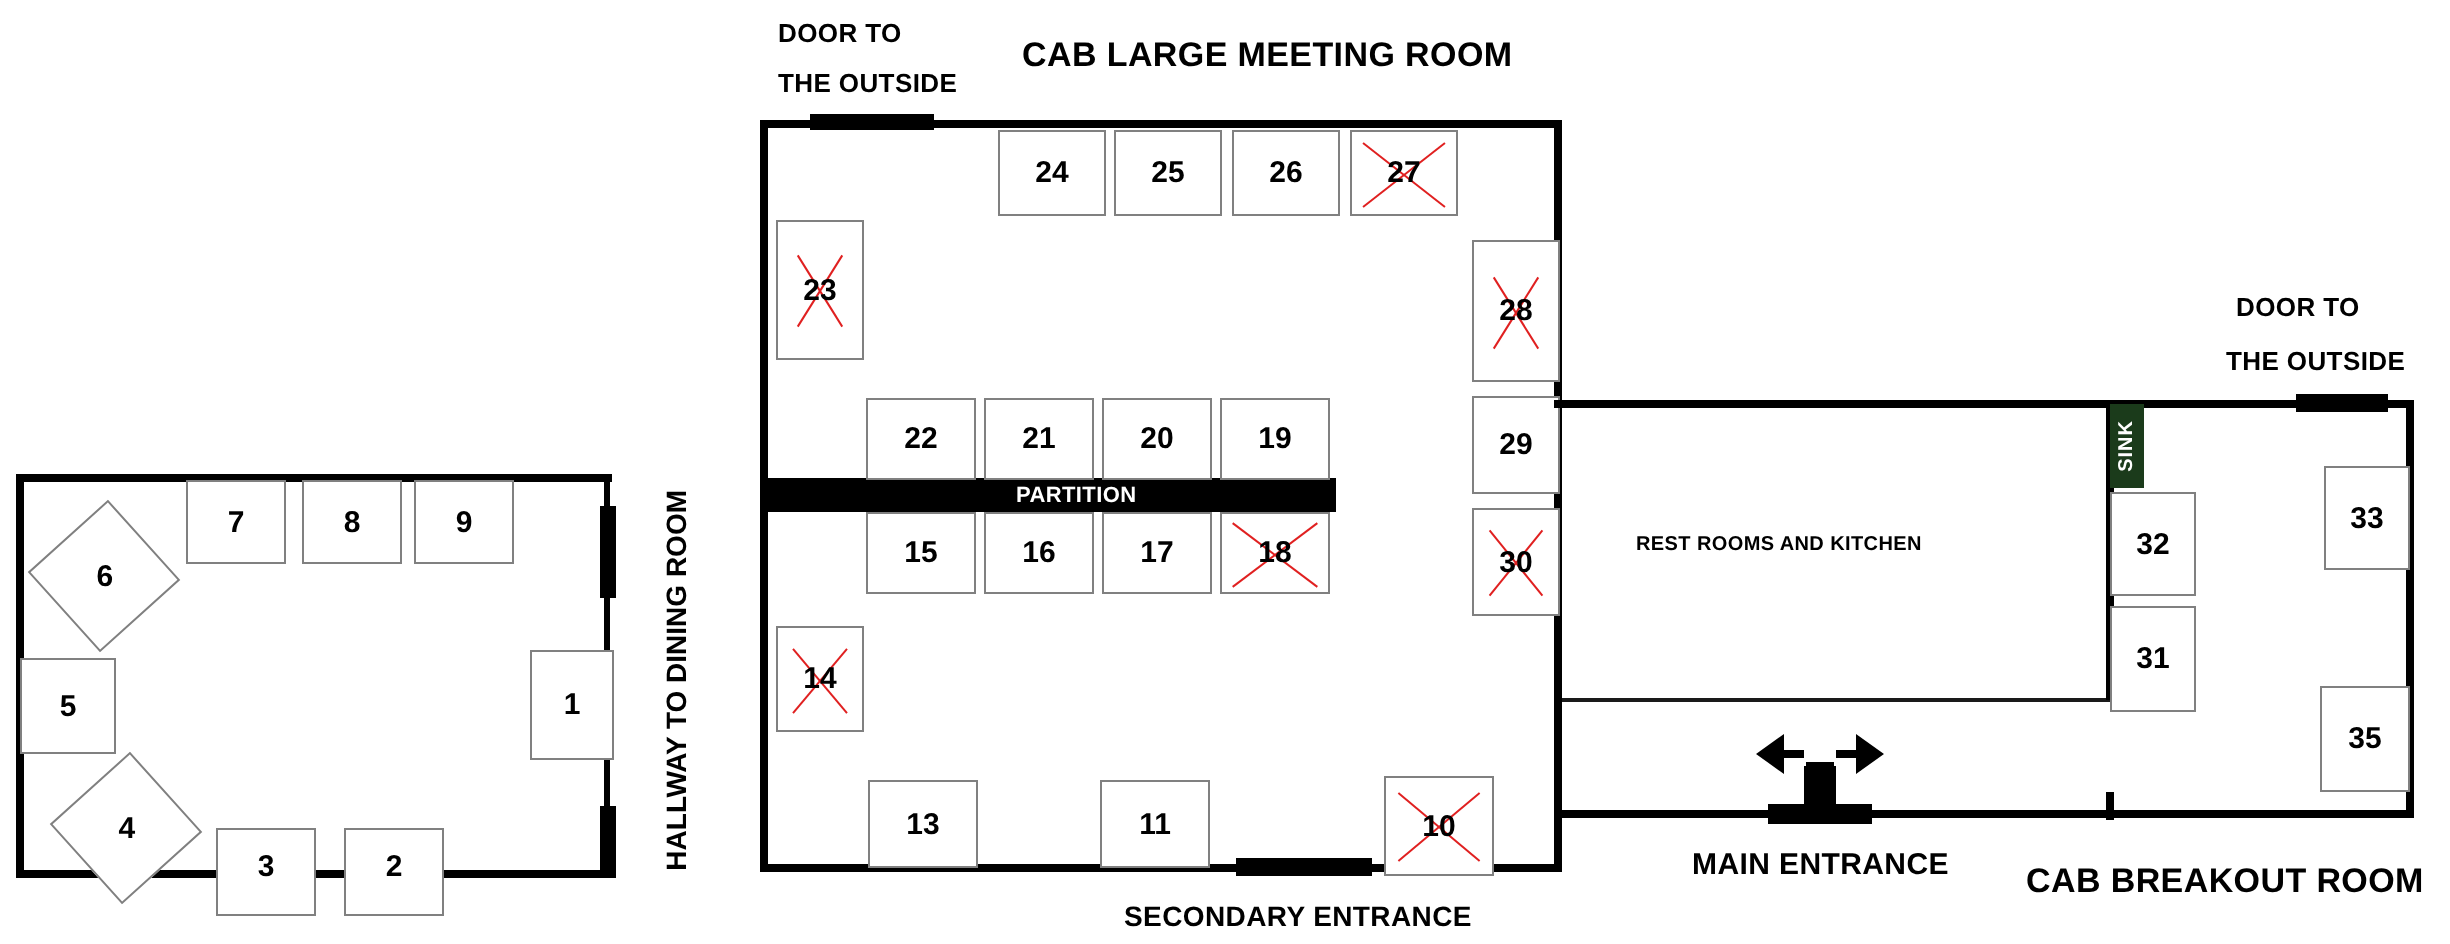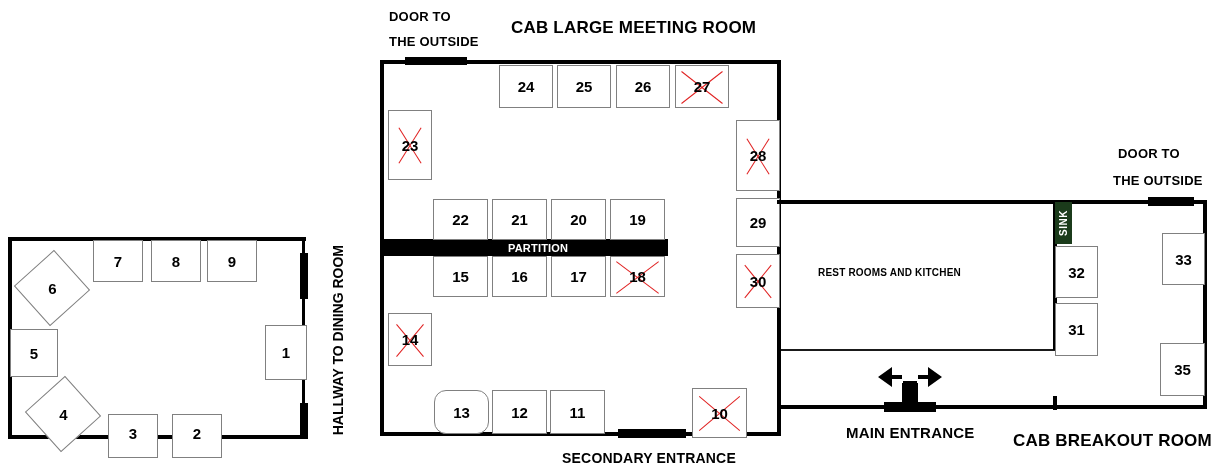--- a/index.html
+++ b/index.html
@@ -142,25 +142,22 @@
   <div class="tbl" style="left:492px;top:256px;width:55px;height:41px;">
       <span class="num">16</span>
     </div>
   <div class="tbl" style="left:551px;top:256px;width:55px;height:41px;">
       <span class="num">17</span>
     </div>
   <div class="tbl x" style="left:610px;top:256px;width:55px;height:41px;align-items:center;--a1:37deg;--a2:-37deg;">
       <span class="num">18</span>
     </div>
 
-  <div class="tbl" style="left:434px;top:390px;width:55px;height:44px;border-radius:12px;">
+  <div class="tbl" style="left:434px;top:390px;width:55px;height:44px;">
       <span class="num">13</span>
-    </div>
-  <div class="tbl" style="left:492px;top:390px;width:55px;height:44px;">
-      <span class="num">12</span>
     </div>
   <div class="tbl" style="left:550px;top:390px;width:55px;height:44px;">
       <span class="num">11</span>
     </div>
   <div class="tbl x" style="left:692px;top:388px;width:55px;height:50px;--a1:40deg;--a2:-40deg;">
       <span class="num">10</span>
     </div>
 
   <div class="tbl x" style="left:736px;top:120px;width:44px;height:71px;justify-content:center;--a1:58deg;--a2:-58deg;">
       <span class="num">28</span>

